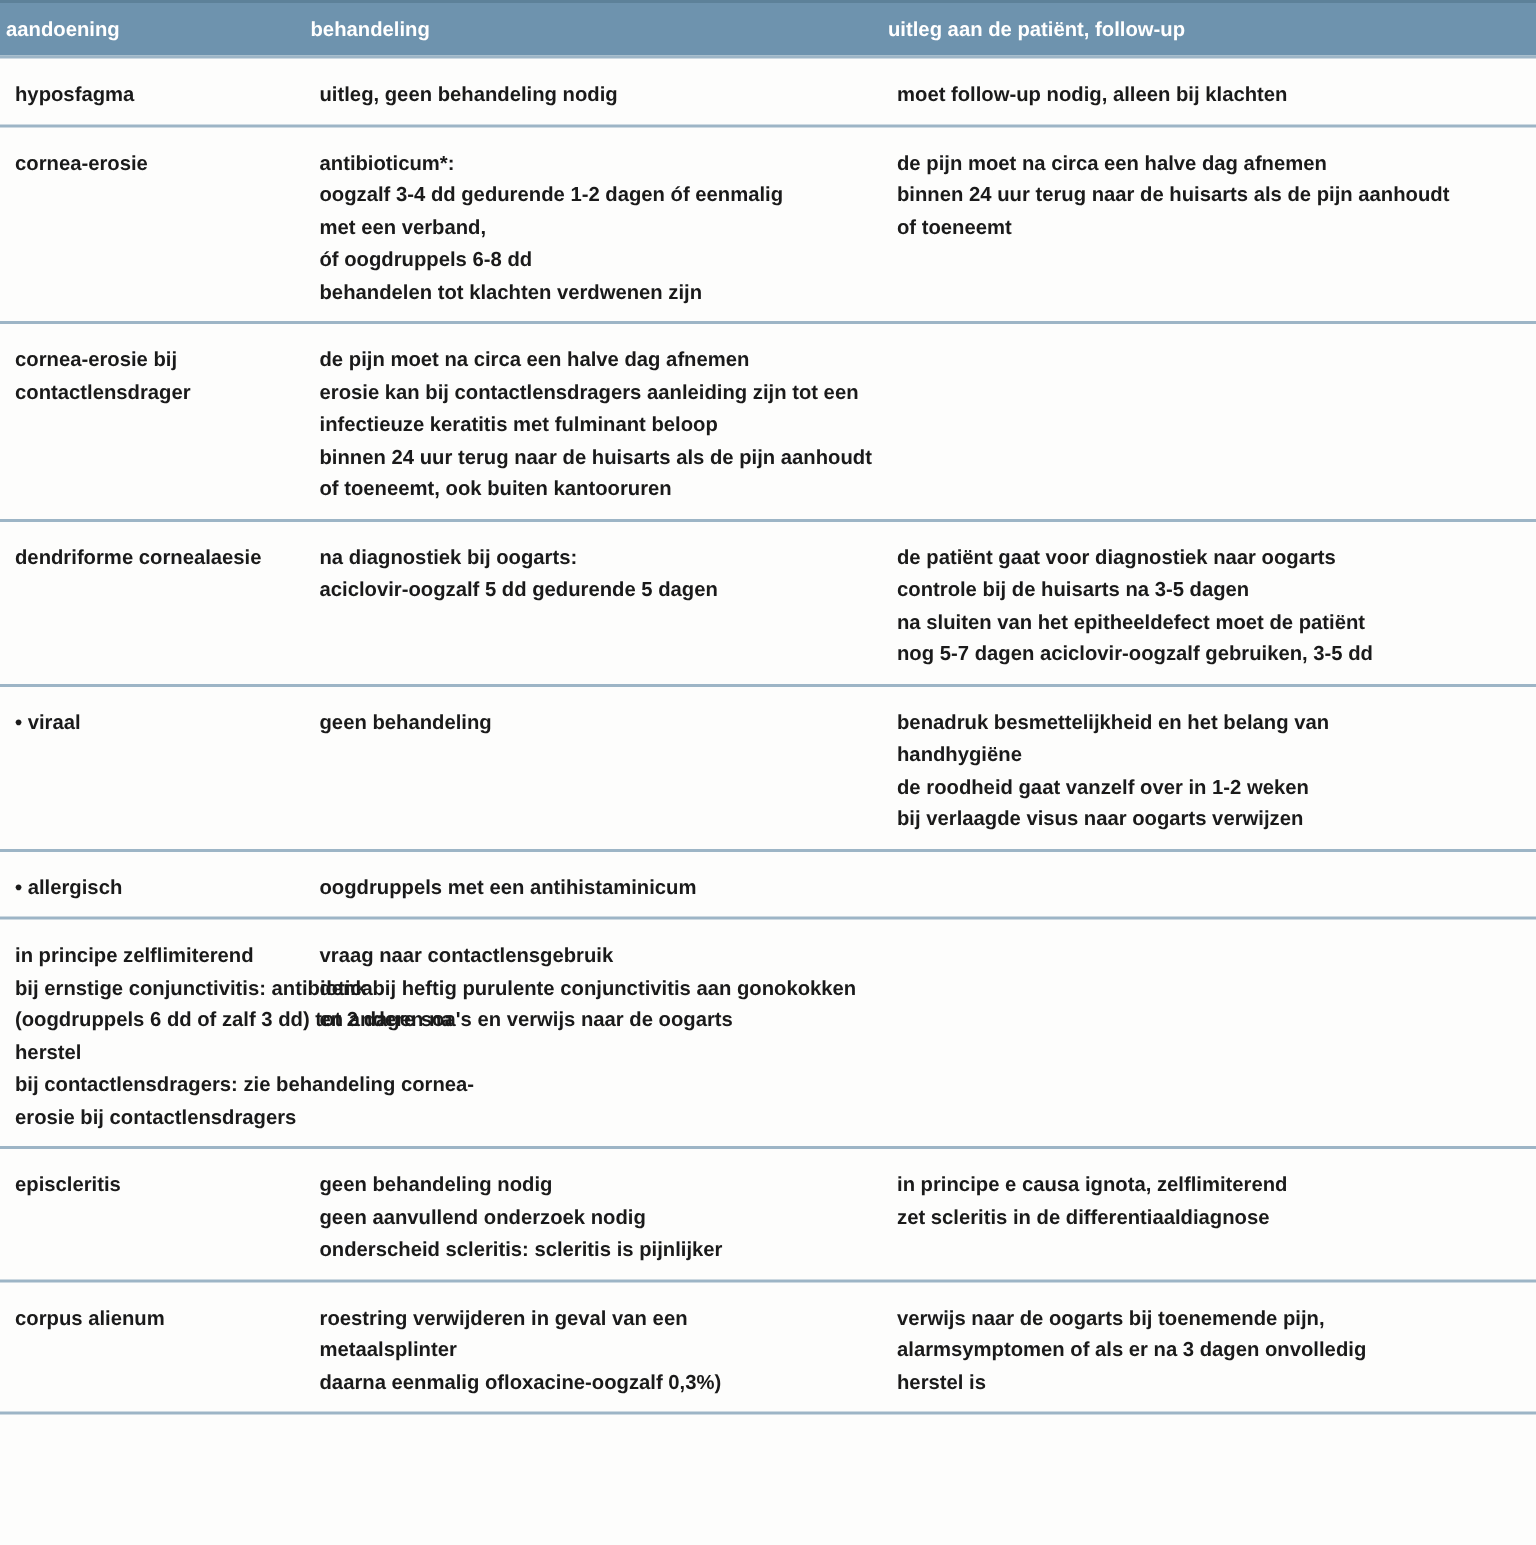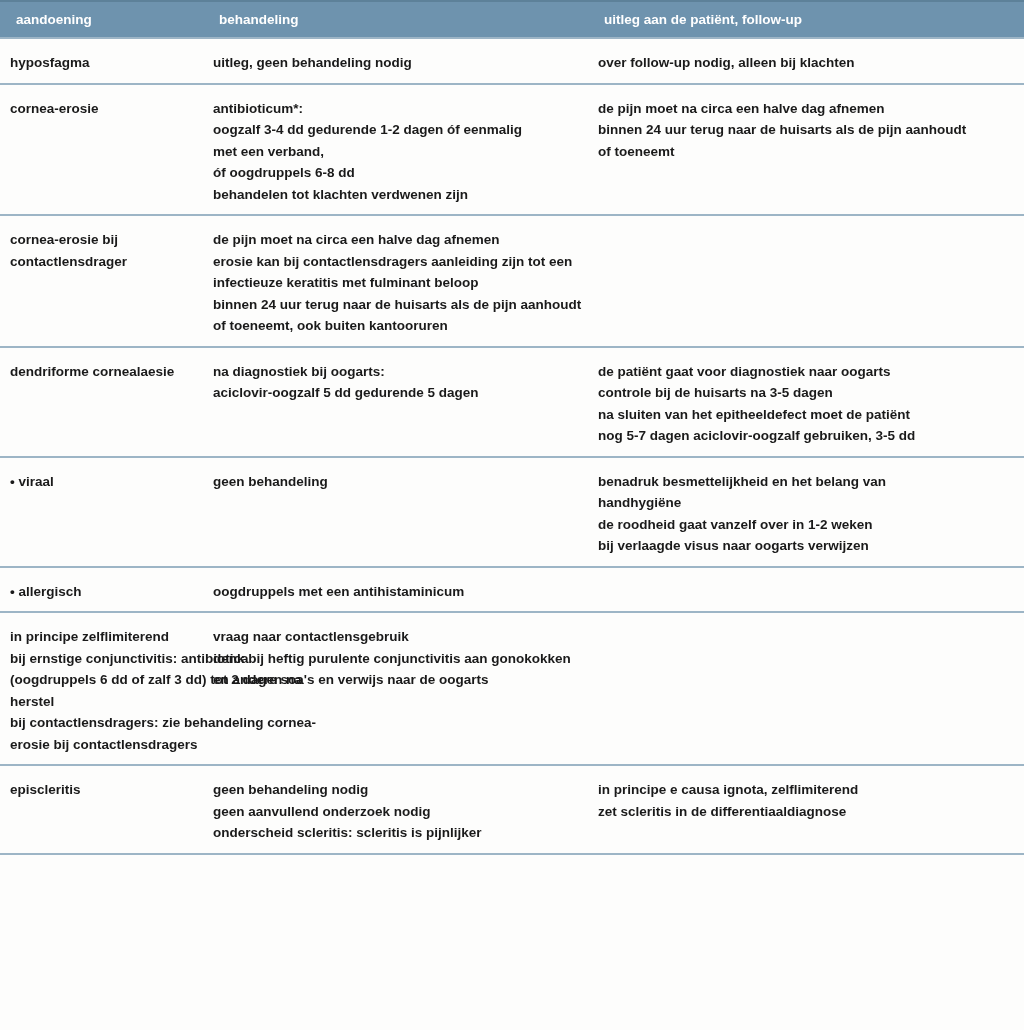--- a/index.html
+++ b/index.html
@@ -23,21 +23,21 @@
     color: var(--text);
     line-height: 21.5px;
   }
   .thead {
     display: grid;
     grid-template-columns: 203px 385px 1fr;
     background: var(--header-bg);
     color: var(--header-text);
     height: 37px;
     align-items: center;
-    padding-left: 16px;
+    padding-left: 4px;
     border-top: 2px solid #5d8199;
   }
   .row {
     display: grid;
     grid-template-columns: 203px 385px 1fr;
     padding: 13px 17px 9px 10px;
     border-top: 2px solid var(--divider);
     background: transparent;
   }
   .row.subheader {
@@ -64,21 +64,21 @@
 
   <div class="thead">
     <div class="cell">aandoening</div>
     <div class="cell">behandeling</div>
     <div class="cell">uitleg aan de patiënt, follow-up</div>
   </div>
 
   <div class="row">
     <div class="cell">hyposfagma</div>
     <div class="cell">uitleg, geen behandeling nodig</div>
-    <div class="cell">over follow-up nodig, alleen bij klachten</div>
+    <div class="cell">moet follow-up nodig, alleen bij klachten</div>
   </div>
 
   <div class="row">
     <div class="cell">cornea-erosie</div>
     <div class="cell">antibioticum*:
 oogzalf 3-4 dd gedurende 1-2 dagen óf eenmalig
 met een verband,
 óf oogdruppels 6-8 dd
 behandelen tot klachten verdwenen zijn</div>
     <div class="cell">de pijn moet na circa een halve dag afnemen
@@ -135,20 +135,29 @@
 
   <div class="row">
     <div class="cell">episcleritis</div>
     <div class="cell">geen behandeling nodig
 geen aanvullend onderzoek nodig
 onderscheid scleritis: scleritis is pijnlijker</div>
     <div class="cell">in principe e causa ignota, zelflimiterend
 zet scleritis in de differentiaaldiagnose</div>
   </div>
 
+  <div class="row">
+    <div class="cell">corpus alienum</div>
+    <div class="cell">roestring verwijderen in geval van een
+metaalsplinter
+daarna eenmalig ofloxacine-oogzalf 0,3%)</div>
+    <div class="cell">verwijs naar de oogarts bij toenemende pijn,
+alarmsymptomen of als er na 3 dagen onvolledig
+herstel is</div>
+  </div>
 
   <div class="tbottom"></div>
 </div>
 
 <div class="footnote">
   
   
 </div>
 
 </body></html>

